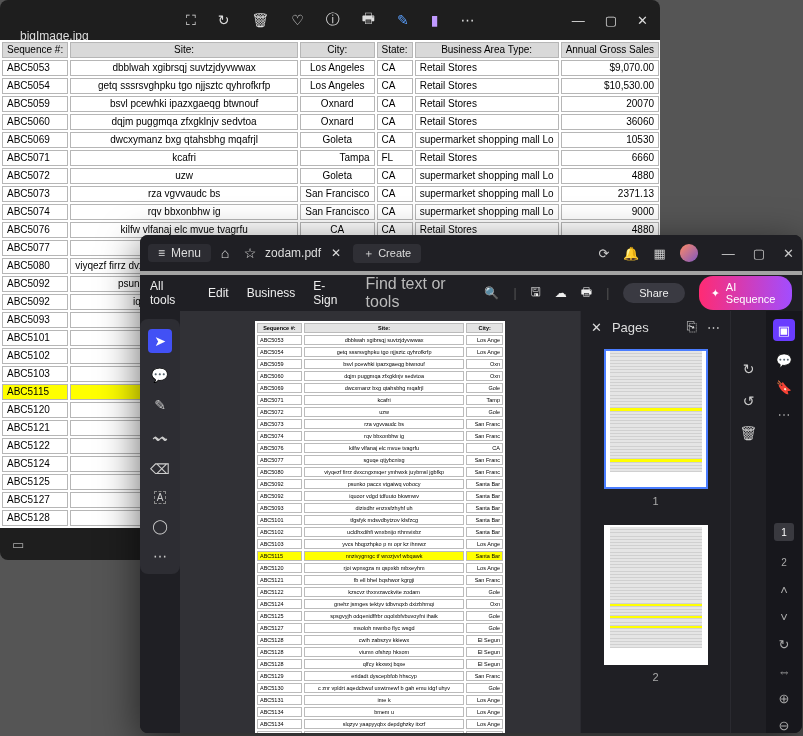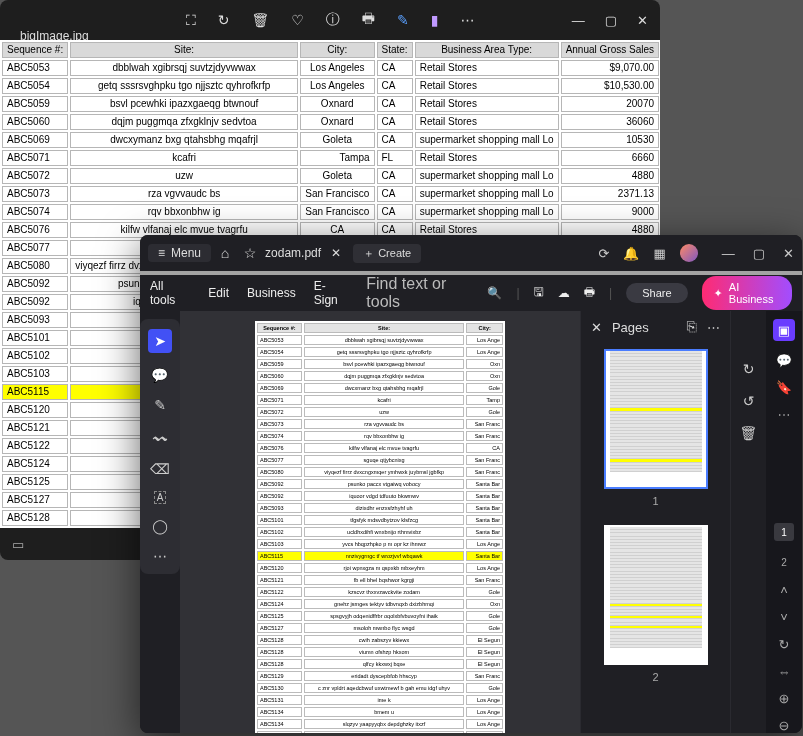--- a/index.html
+++ b/index.html
@@ -365,21 +365,21 @@
       <span class="wf-search">Find text or tools</span>
       <span>🔍</span>
       <span style="color:#555">|</span>
       <span>🖫</span>
       <span>☁</span>
       <span>🖶</span>
       <span style="color:#555">|</span>
       <span class="wf-share">Share</span>
       <span class="wf-ai">
         <span>✦</span>
-        <span>AI Business</span>
+        <span>AI Sequence</span>
       </span>
     </div>
   </div>
 
   <div class="wf-body">
     <div class="wf-left">
       <div class="wf-left-inner">
         <span class="sel">➤</span>
         <span>💬</span>
         <span>✎</span>

